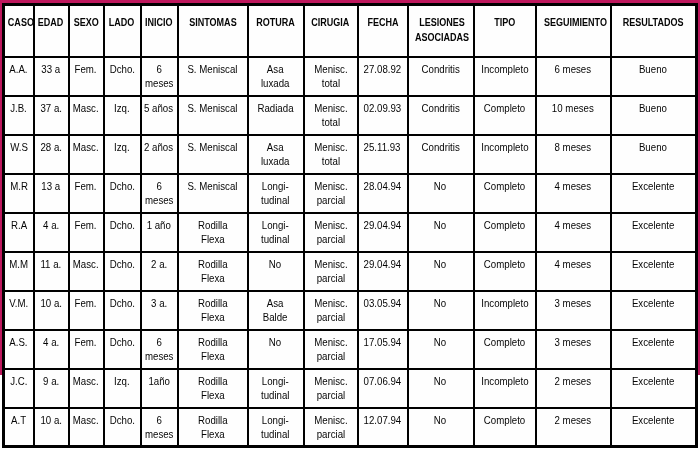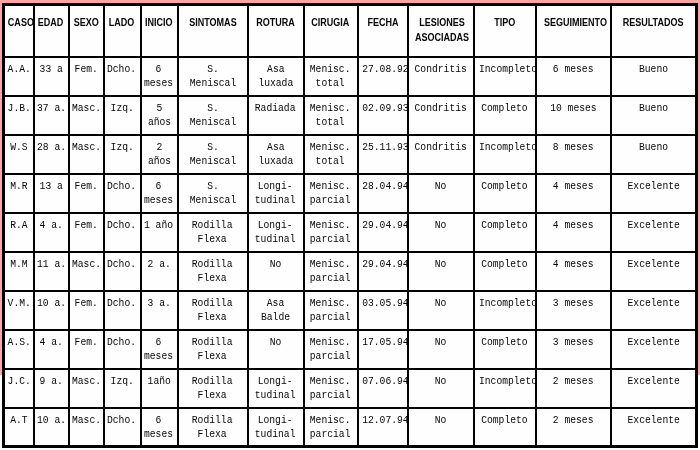--- a/index.html
+++ b/index.html
@@ -5,41 +5,41 @@
   html, body { margin: 0; padding: 0; }
   body {
     width: 700px; height: 450px;
     background: #ffffff;
     font-family: "Liberation Sans", sans-serif;
     overflow: hidden;
   }
   .page {
     position: relative;
     width: 700px; height: 375px;
-    background: #fca5a5;
+    background: #be185d;
   }
   table.cases-table {
     position: absolute;
     top: 3px; left: 2px;
     width: 695px;
     border-collapse: collapse;
     table-layout: fixed;
     background: #fefefe;
     border: 3px solid #000;
   }
   th, td {
     border: 2px solid #000;
     vertical-align: top;
     text-align: center;
     color: #050505;
     padding: 0;
     overflow: visible;
   }
   thead tr { height: 52px; }
-  tbody tr { height: 39px; font-family: Liberation Mono, monospace; }
+  tbody tr { height: 39px; }
   th {
     font-weight: bold;
     font-size: 11px;
     line-height: 15px;
     padding-top: 9px;
   }
   td {
     font-weight: normal;
     font-size: 11px;
     line-height: 14px;

